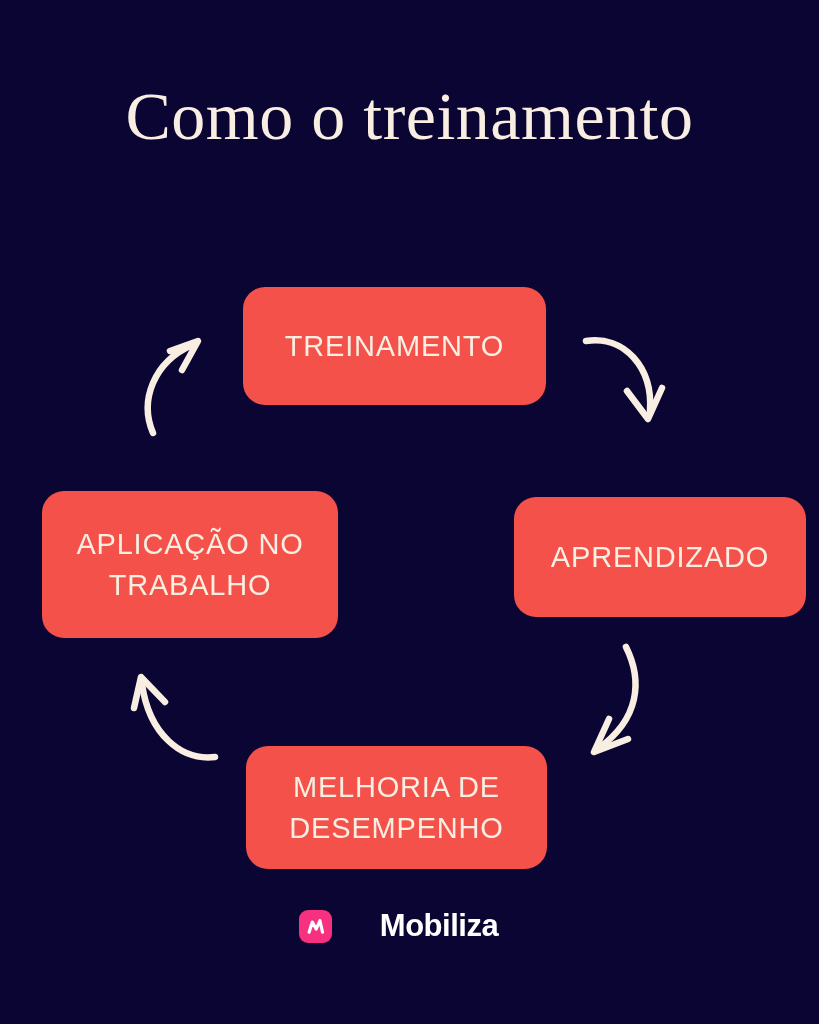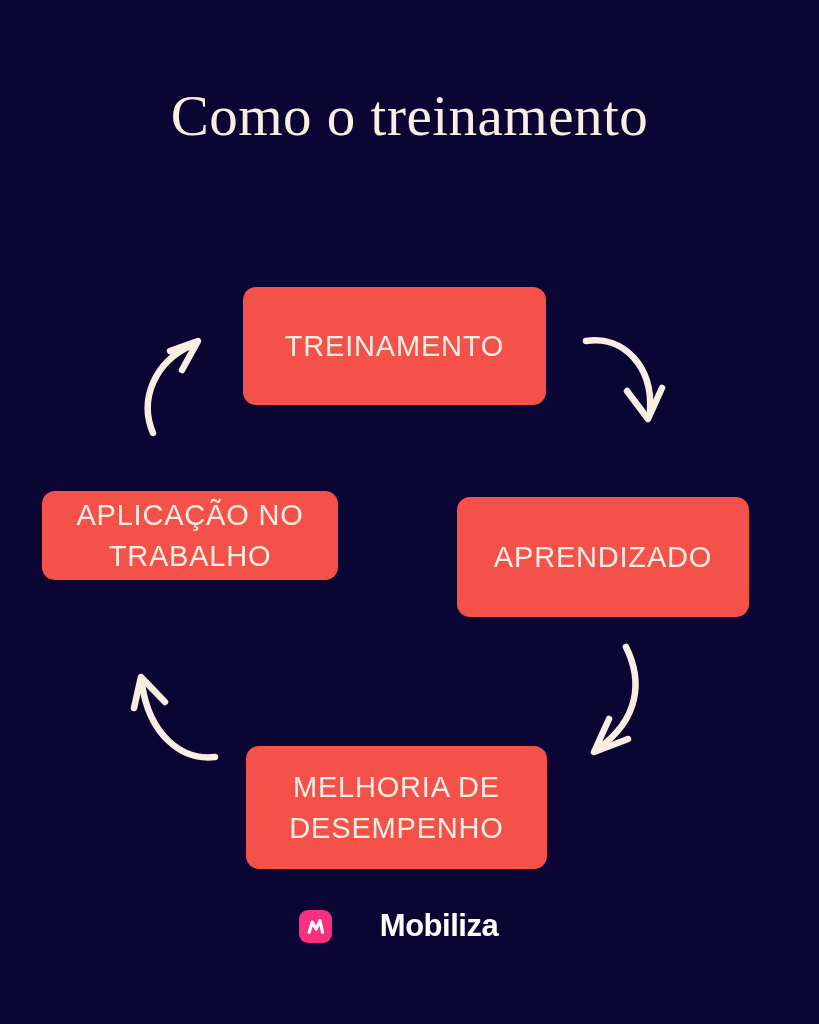--- a/index.html
+++ b/index.html
@@ -17,43 +17,43 @@
     background:var(--background);
     overflow:hidden;
     font-family:"Liberation Sans", sans-serif;
   }
   .title{
     position:absolute;
     top:78px;left:0;right:0;
     text-align:center;
     font-family:"Liberation Serif", serif;
     font-weight:400;
-    font-size:57px;
+    font-size:68px;
     line-height:76px;
     color:var(--text-cream);
     letter-spacing:0.5px;
   }
   .node{
     position:absolute;
     background:var(--node-fill);
-    border-radius:13px;
+    border-radius:22px;
     display:flex;
     align-items:center;
     justify-content:center;
     text-align:center;
     color:var(--text-cream);
     font-size:29px;
     font-weight:500;
     letter-spacing:0.8px;
     line-height:41px;
     padding:0 26px;
   }
   .node-treinamento{left:243px;top:287px;width:303px;height:118px;}
-  .node-aprendizado{left:457px;top:497px;width:292px;height:120px;}
-  .node-aplicacao{left:42px;top:491px;width:296px;height:89px;}
+  .node-aprendizado{left:514px;top:497px;width:292px;height:120px;}
+  .node-aplicacao{left:42px;top:491px;width:296px;height:147px;}
   .node-melhoria{left:246px;top:702px;width:301px;height:123px;margin-top:44px;}
   .arrows-overlay{
     position:absolute;inset:0;
     width:819px;height:1024px;
     pointer-events:none;
   }
   .arrows-overlay path{
     fill:none;
     stroke:var(--text-cream);
     stroke-width:6.5;

